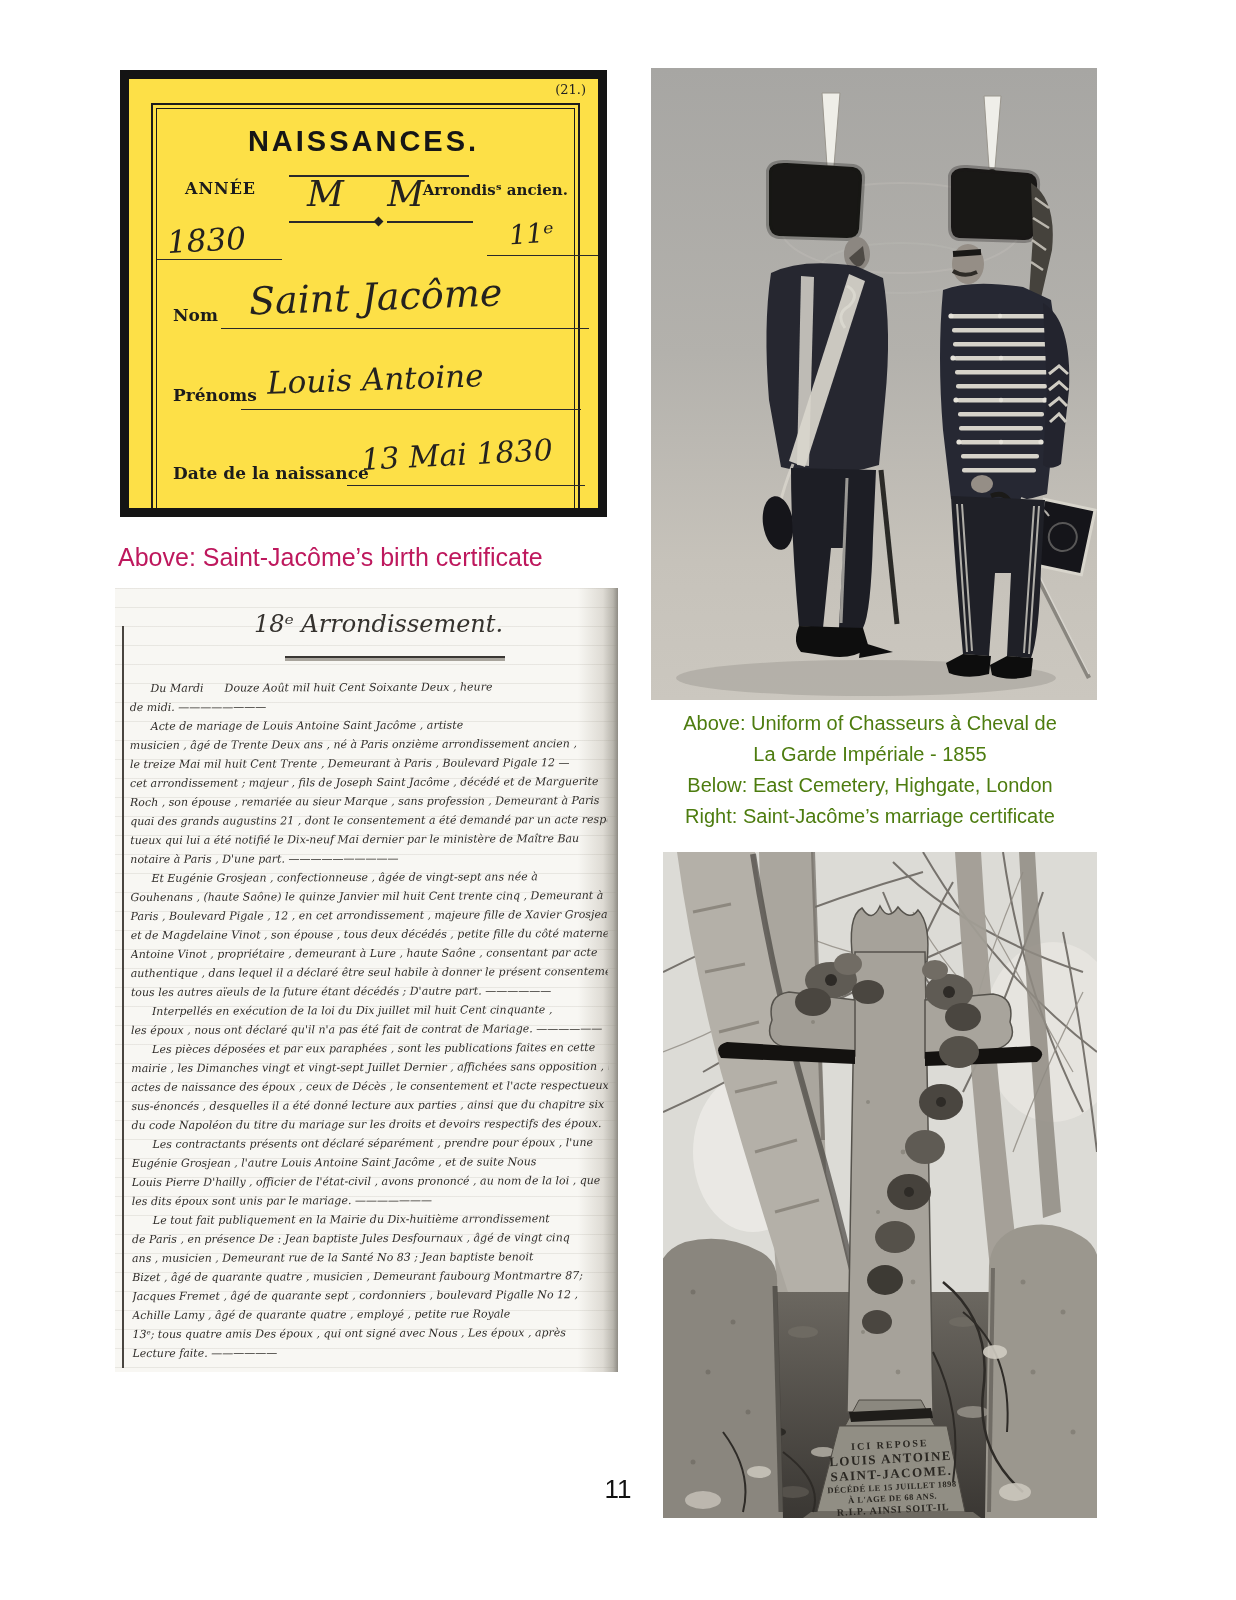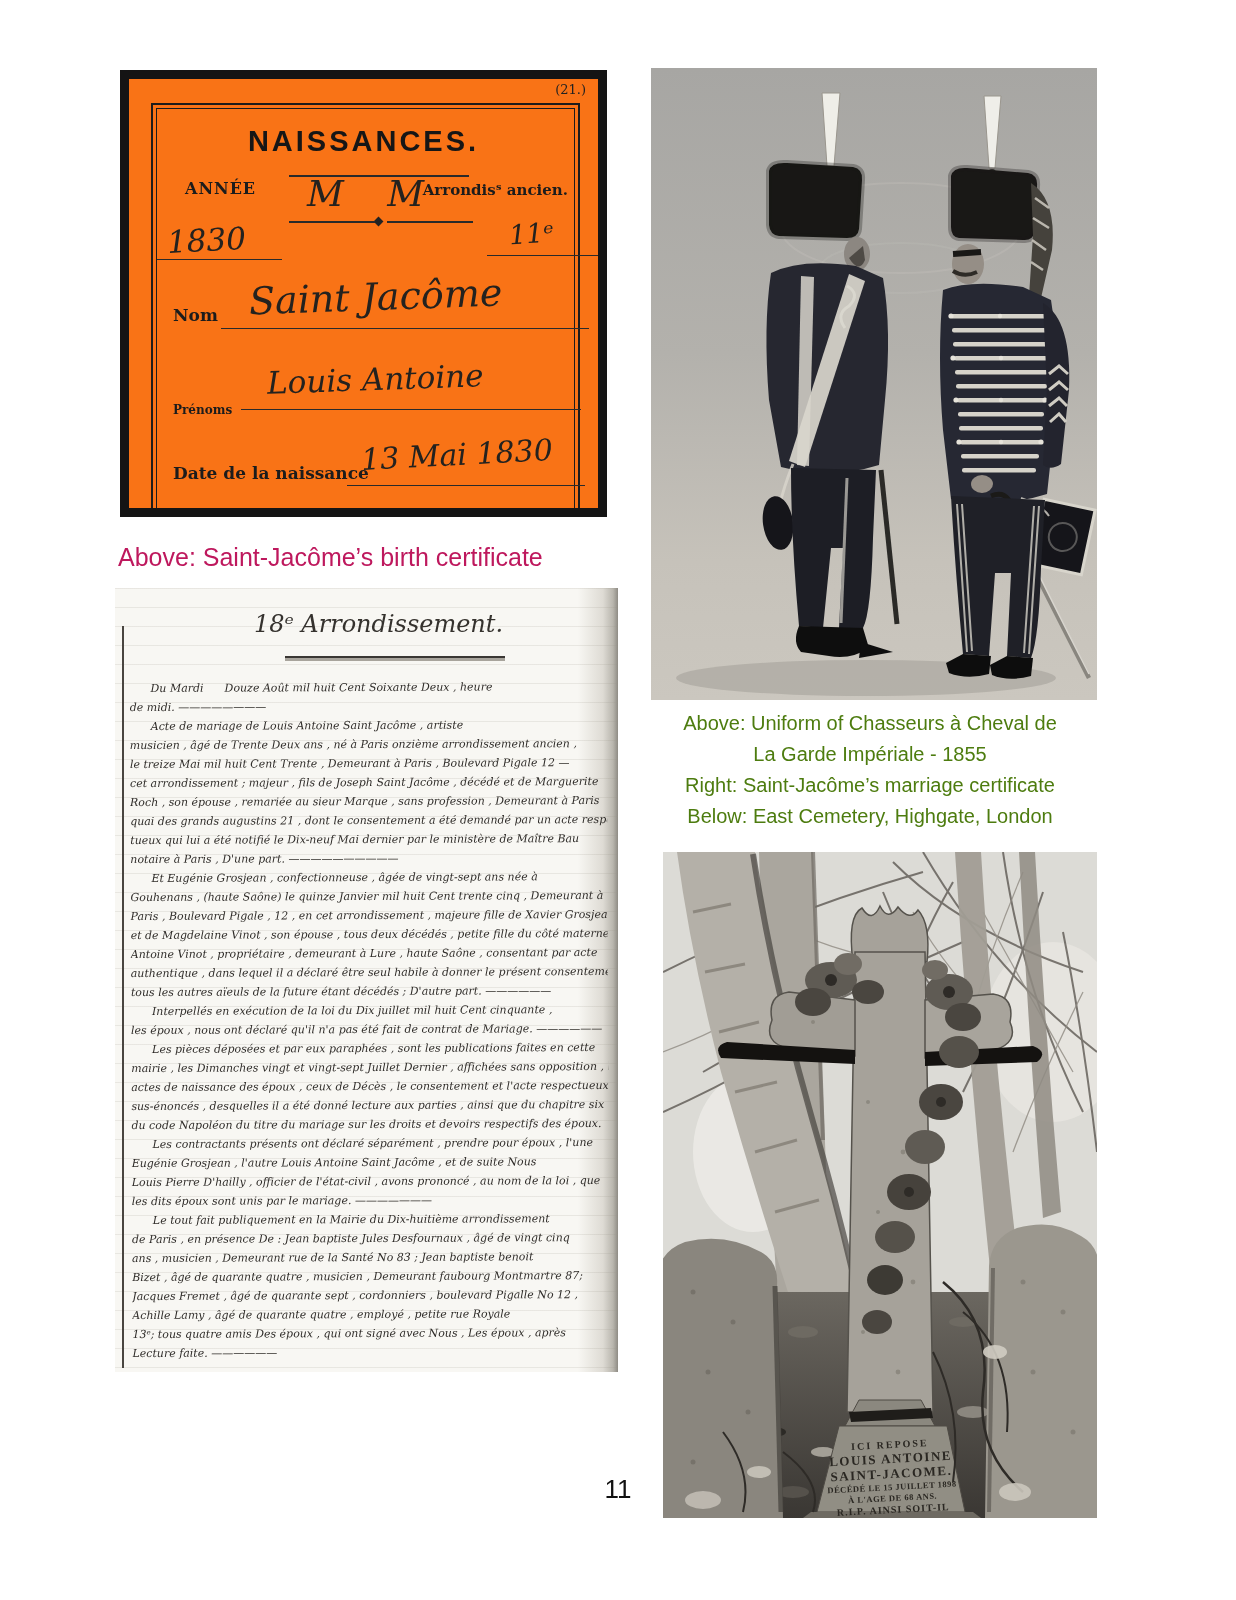--- a/index.html
+++ b/index.html
@@ -1,21 +1,21 @@
 <!DOCTYPE html>
 <html><head>
 <meta charset="utf-8">
 <style>
   html,body{margin:0;padding:0;background:#ffffff;}
   .page{position:relative;width:1236px;height:1600px;background:#ffffff;overflow:hidden;
         font-family:"Liberation Sans",sans-serif;color:#1a1a1a;}
 
   
   .birth-cert{position:absolute;left:120px;top:70px;width:487px;height:447px;
-      background:#f97316;border:9px solid #141414;box-sizing:border-box;overflow:hidden;}
+      background:#fde047;border:9px solid #141414;box-sizing:border-box;overflow:hidden;}
   .bc-ref{position:absolute;top:3px;right:12px;font-family:"DejaVu Serif",serif;
       font-size:13px;color:#222;}
   .bc-frame{position:absolute;left:22px;right:18px;top:24px;bottom:-8px;border:2px solid #1c1c1c;}
   .bc-frame-in{position:absolute;inset:3px;bottom:-6px;border:1px solid #1c1c1c;}
   .bc-title{position:absolute;left:0;right:0;top:46px;text-align:center;
       font-family:"Liberation Sans",sans-serif;font-weight:800;font-size:29px;
       letter-spacing:3px;color:#161616;}
   .bc-lab{position:absolute;font-family:"DejaVu Serif",serif;font-weight:700;color:#1c1c1c;}
   .hw{font-family:"DejaVu Serif",serif;font-style:italic;color:#24221f;}
   .bc-line{position:absolute;border-bottom:2px solid #2a2a2a;}
@@ -75,21 +75,21 @@
 
     <div class="hw" style="position:absolute;left:38px;top:143px;font-size:31px;transform:rotate(-3deg);">1830</div>
     <div class="bc-line" style="left:28px;top:180px;width:125px;border-bottom-width:1.5px;"></div>
     <div class="hw" style="position:absolute;left:380px;top:139px;font-size:27px;transform:rotate(-4deg);">11ᵉ</div>
     <div class="bc-line" style="left:358px;top:176px;width:122px;border-bottom-width:1.5px;"></div>
 
     <div class="bc-lab" style="left:44px;top:226px;font-size:17px;">Nom</div>
     <div class="hw" style="position:absolute;left:120px;top:196px;font-size:38px;transform:rotate(-2deg);">Saint Jacôme</div>
     <div class="bc-line" style="left:92px;top:249px;width:368px;border-bottom-width:1.5px;"></div>
 
-    <div class="bc-lab" style="left:44px;top:324px;font-size:12px;">Prénoms</div>
+    <div class="bc-lab" style="left:44px;top:306px;font-size:17px;">Prénoms</div>
     <div class="hw" style="position:absolute;left:138px;top:282px;font-size:31px;transform:rotate(-2deg);">Louis Antoine</div>
     <div class="bc-line" style="left:112px;top:330px;width:340px;border-bottom-width:1.5px;"></div>
 
     <div class="bc-lab" style="left:44px;top:384px;font-size:17px;">Date de la naissance</div>
     <div class="hw" style="position:absolute;left:232px;top:358px;font-size:30px;transform:rotate(-3deg);">13 Mai 1830</div>
     <div class="bc-line" style="left:218px;top:406px;width:238px;border-bottom-width:1.5px;"></div>
   </section>
 
   <div class="caption-left">Above: Saint-Jacôme’s birth certificate</div>
 
@@ -181,22 +181,22 @@
         <path d="M388,438 L378,586 M383,438 L373,585" stroke="#cac7bf" stroke-width="2" opacity="0.85"></path>
         <path d="M312,586 L340,588 L338,606 Q316,612 298,605 L295,595 Z" fill="#0d0d0d"></path>
         <path d="M356,588 L382,590 L380,608 Q358,614 341,607 L339,597 Z" fill="#0d0d0d"></path>
       </g>
     </svg>
   </div>
 
   <div class="right-captions">
       <div class="cap-line">Above: Uniform of Chasseurs à Cheval de</div>
       <div class="cap-line">La Garde Impériale - 1855</div>
+      <div class="cap-line">Below: East Cemetery, Highgate, London</div>
       <div class="cap-line">Right: Saint-Jacôme’s marriage certificate</div>
-      <div class="cap-line">Below: East Cemetery, Highgate, London</div>
     </div>
 
   <section class="marriage">
     <div class="m-head">18ᵉ Arrondissement.</div>
     <div class="m-head-rule"></div>
     <div class="m-body">
         <div class="m-line">      Du Mardi      Douze Août mil huit Cent Soixante Deux , heure</div>
         <div class="m-line">de midi. ————————</div>
         <div class="m-line">      Acte de mariage de Louis Antoine Saint Jacôme , artiste</div>
         <div class="m-line">musicien , âgé de Trente Deux ans , né à Paris onzième arrondissement ancien ,</div>

